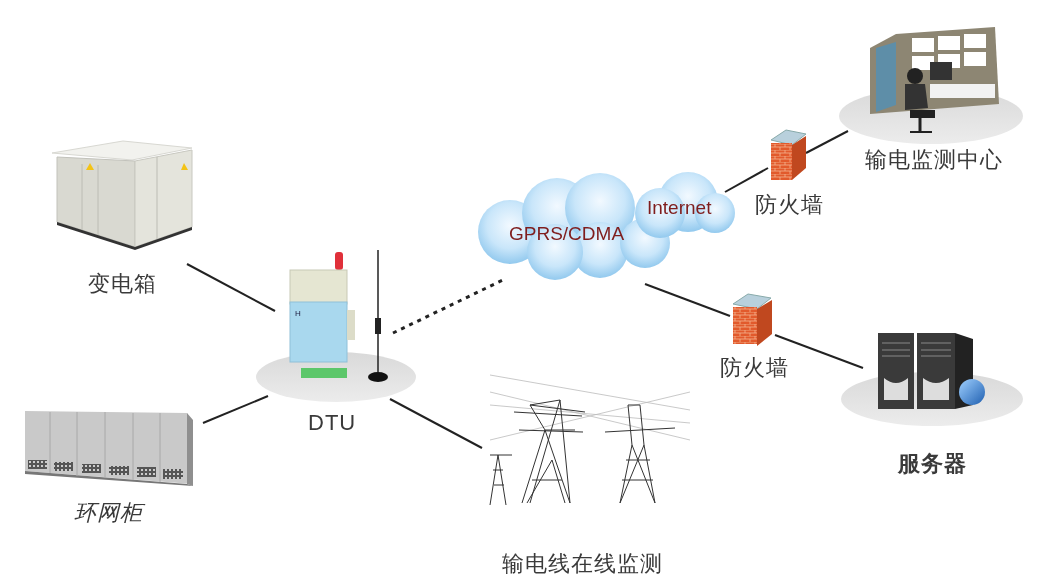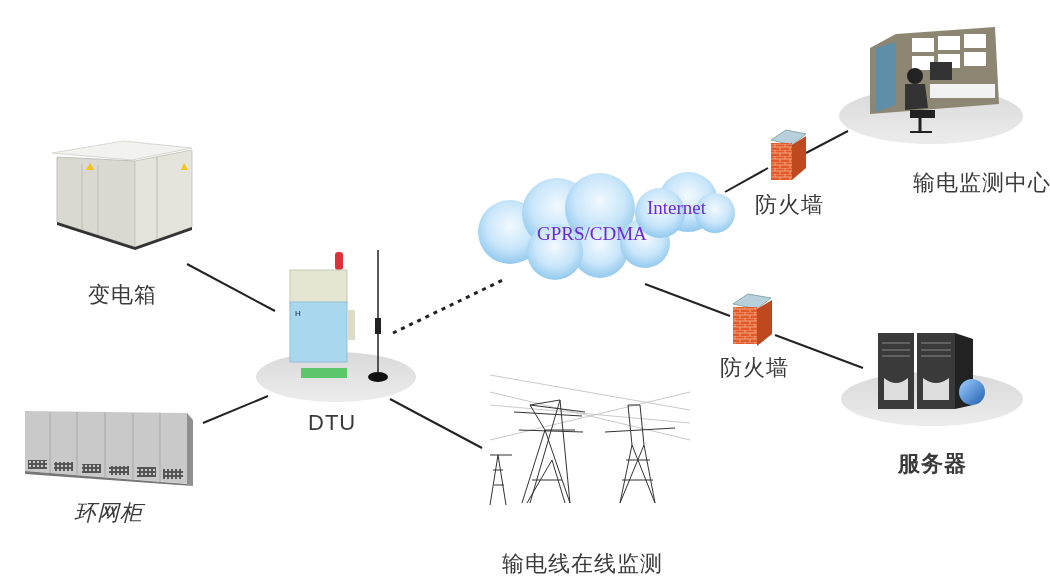--- a/index.html
+++ b/index.html
@@ -1,18 +1,18 @@
 <!DOCTYPE html>
 <html><head>
 <meta charset="utf-8">
 <style>
   html,body{margin:0;padding:0;background:#fff;}
   body{width:1050px;height:576px;position:relative;overflow:hidden;font-family:"DejaVu Sans","Liberation Sans",sans-serif;}
   .label{position:absolute;color:#3a3a3a;font-size:22px;white-space:nowrap;letter-spacing:1px;}
-  .cloud-text{position:absolute;color:#6d28d9;font-size:19px;font-family:Liberation Serif, serif;white-space:nowrap;}
+  .cloud-text{position:absolute;color:#7f1d1d;font-size:19px;font-family:Liberation Sans, sans-serif;white-space:nowrap;}
   svg.layer{position:absolute;left:0;top:0;}
 </style>
 </head>
 <body>
 
 <svg class="layer" width="1050" height="576" viewBox="0 0 1050 576">
   <defs>
     <radialGradient id="cloudGrad" cx="50%" cy="40%" r="60%">
       <stop offset="0%" stop-color="#f2f9ff"></stop>
       <stop offset="60%" stop-color="#c9e6fa"></stop>
@@ -167,22 +167,22 @@
       <line x1="921" y1="343" x2="951" y2="343"></line>
         <line x1="921" y1="350" x2="951" y2="350"></line>
         <line x1="921" y1="356" x2="951" y2="356"></line>
     </g>
     <path d="M884 378 Q896 388 908 378 L908 400 L884 400 Z" fill="#ddd"></path>
     <path d="M923 378 Q936 388 949 378 L949 400 L923 400 Z" fill="#ddd"></path>
     <circle cx="972" cy="392" r="13" fill="url(#globeGrad)"></circle>
   </g>
 </svg>
 
-<div class="label" style="left:88px;top:280px;">变电箱</div>
+<div class="label" style="left:88px;top:269px;">变电箱</div>
 <div class="label" style="left:74px;top:498px;font-style:italic;">环网柜</div>
 <div class="label" style="left:308px;top:410px;font-family:'Liberation Sans',sans-serif;">DTU</div>
 <div class="label" style="left:502px;top:549px;font-family:Liberation Mono, monospace;">输电线在线监测</div>
-<div class="cloud-text" style="left:509px;top:223px;margin-left:28px;">GPRS/CDMA</div>
+<div class="cloud-text" style="left:509px;top:223px;">GPRS/CDMA</div>
 <div class="cloud-text" style="left:647px;top:197px;">Internet</div>
 <div class="label" style="left:755px;top:190px;">防火墙</div>
-<div class="label" style="left:865px;top:168px;margin-left:48px;">输电监测中心</div>
+<div class="label" style="left:865px;top:145px;">输电监测中心</div>
 <div class="label" style="left:720px;top:353px;">防火墙</div>
 <div class="label" style="left:898px;top:449px;font-weight:bold;">服务器</div>
 
 </body></html>

